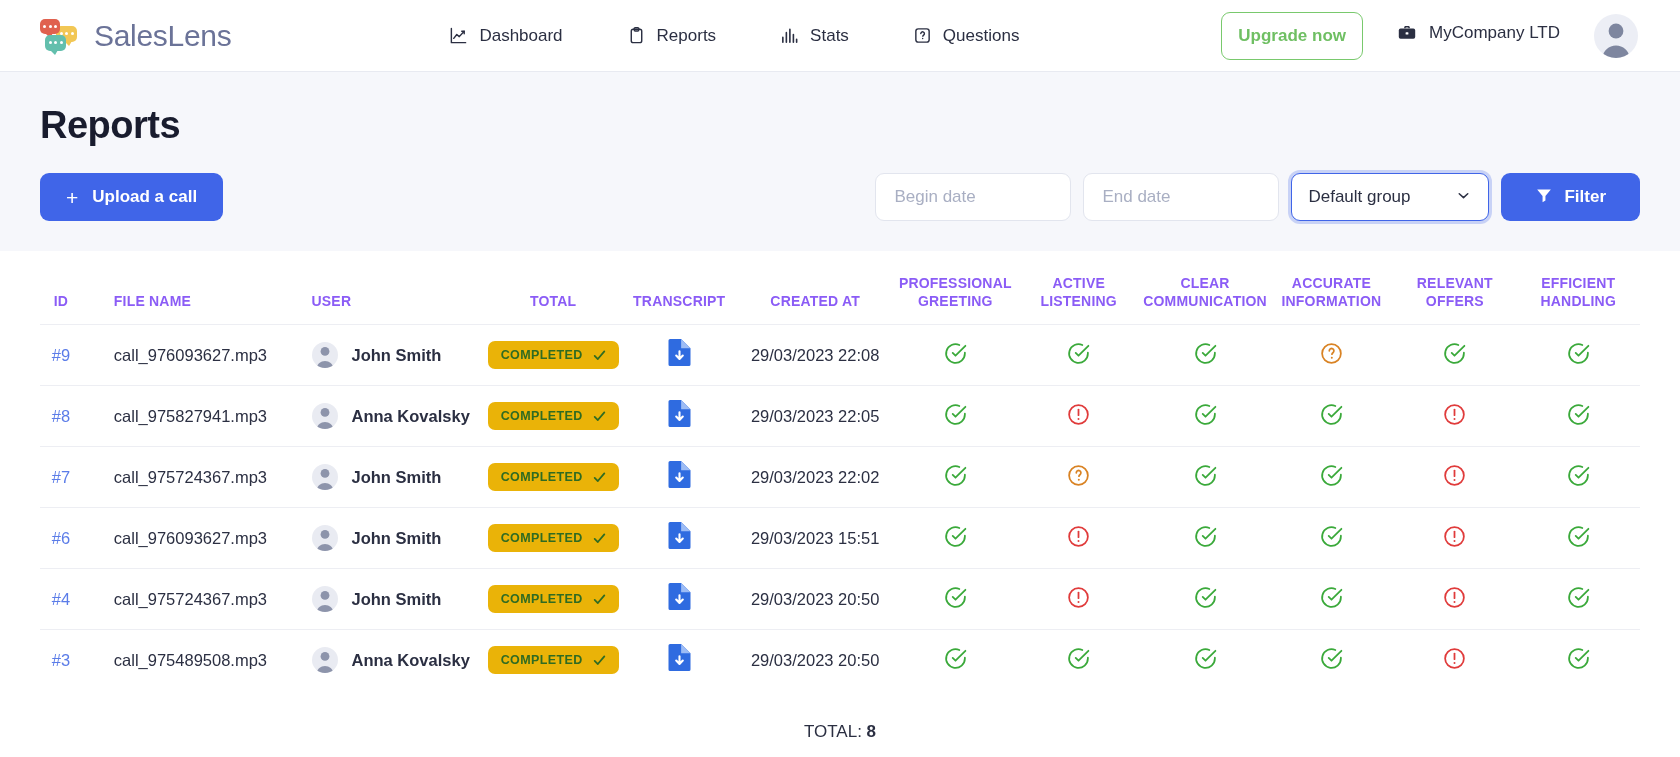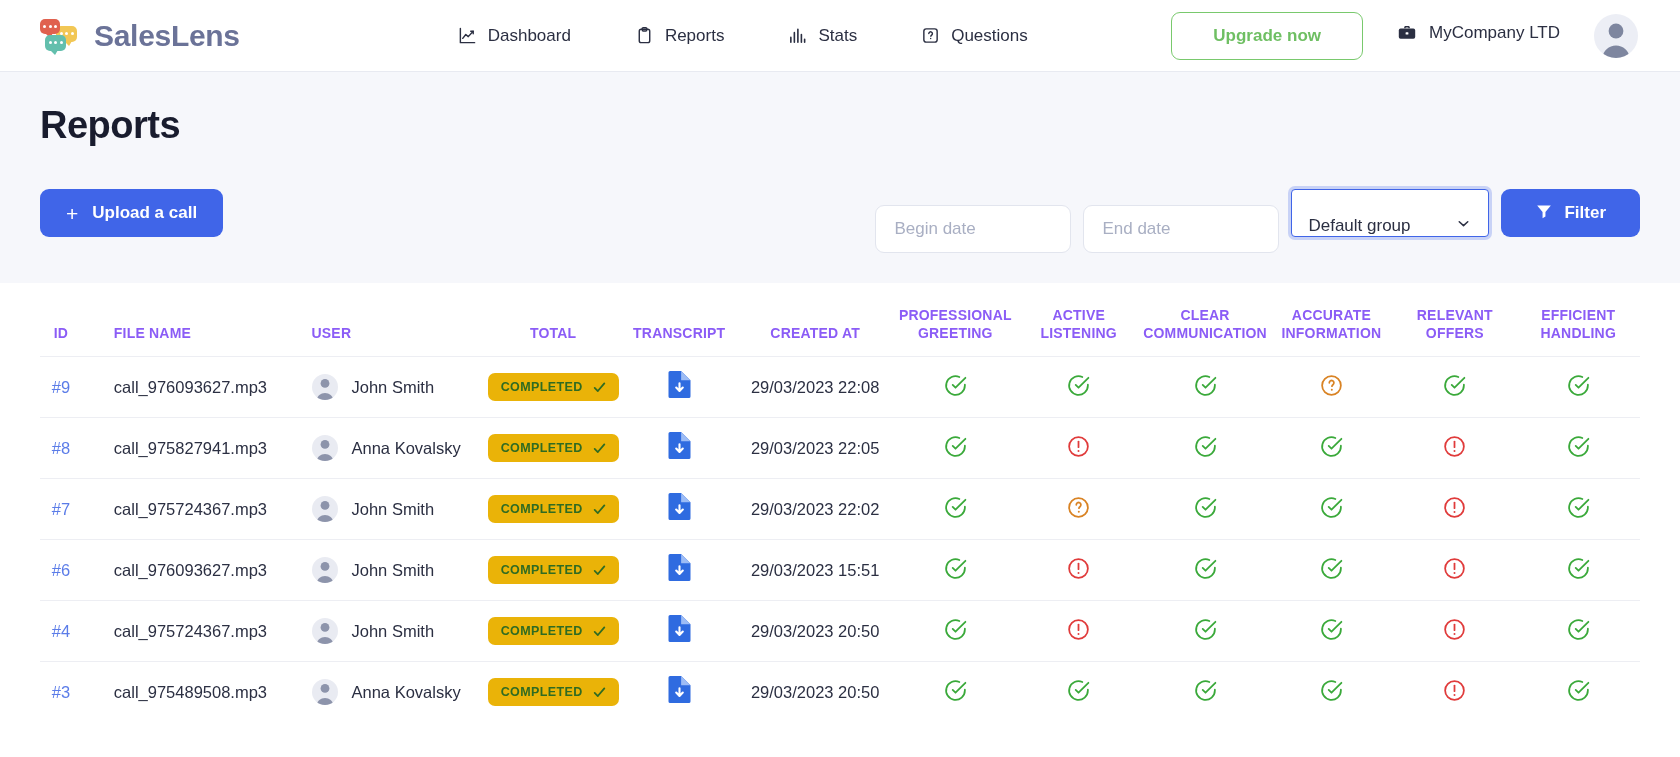--- a/index.html
+++ b/index.html
@@ -30,39 +30,39 @@
     border-right: 3px solid transparent;
   }
   .bub-red { width: 20px; height: 15px; left: 0; top: 1px; background: #e0614f; z-index: 3; }
   .bub-red::after { border-top: 5px solid #e0614f; }
   .bub-yellow { width: 21px; height: 16px; left: 16px; top: 8px; background: #f2c755; z-index: 2; }
   .bub-yellow::after { border-top: 5px solid #f2c755; left: auto; right: 5px; }
   .bub-teal { width: 21px; height: 16px; left: 5px; top: 17px; background: #63bfad; z-index: 4; }
   .bub-teal::after { border-top: 5px solid #63bfad; }
   .dot { width: 3px; height: 3px; border-radius: 50%; background: #fff; }
   .brand-name {
-    font-size: 30px; font-weight: 700; color: #6b7398; letter-spacing: -0.3px;
+    font-size: 30px; font-weight: 400; color: #6b7398; letter-spacing: -0.3px;
   }
 
   .nav { display: flex; align-items: center; gap: 64px; margin-left: 218px; }
   .nav-item {
     display: flex; align-items: center; gap: 11px;
     font-size: 17px; color: #2b2f42; cursor: pointer;
   }
   .nav-icon { width: 19px; height: 19px; display: block; }
 
   .header-right {
     display: flex; align-items: center; gap: 34px;
     margin-left: auto;
   }
   .upgrade-btn {
     border: 1.6px solid #79c96d; border-radius: 9px;
     color: #6fbf63; background: #fff;
     font-size: 17px; font-weight: 700;
-    padding: 13px 41px; cursor: pointer;
+    padding: 13px 16px; cursor: pointer;
     white-space: nowrap;
   }
   .company { display: flex; align-items: flex-start; gap: 12px; font-size: 17px; color: #2b2f42; cursor: pointer; }
   .avatar {
     width: 44px; height: 44px; border-radius: 50%;
     background: #eceef5; display: flex; align-items: flex-end;
     justify-content: center; overflow: hidden; cursor: pointer;
   }
   .avatar svg { display: block; }
 
@@ -85,30 +85,29 @@
     display: flex; align-items: center; gap: 14px; cursor: pointer;
   }
   .plus { font-size: 21px; font-weight: 400; line-height: 1; }
 
   .filters { display: flex; align-items: center; gap: 12px; margin-left: auto; }
   .date-input {
     width: 196px; height: 48px; border: 1.4px solid #e2e5ee;
     border-radius: 9px; background: #fff; padding: 0 18px;
     font-size: 17px; color: #2b2f42;
     font-family: "Liberation Sans", sans-serif;
-    margin-top: 32px;
   }
   .date-input::placeholder { color: #a9afc3; }
 
   .select-wrap {
     position: relative; width: 198px; height: 48px;
-    border-radius: 4px; background: #fff;
+    border-radius: 9px; background: #fff;
     border: 1.6px solid #4065e8;
     box-shadow: 0 0 0 3px rgba(64,101,232,0.25);
-    display: flex; align-items: flex-end; padding: 0 16px; cursor: pointer;
+    display: flex; align-items: center; padding: 0 16px; cursor: pointer;
   }
   .select-value { font-size: 17px; color: #2b2f42; }
   .chev { margin-left: auto; }
 
   .filter-btn {
     background: #4065e8; color: #fff; border: none; border-radius: 9px;
     font-size: 17px; font-weight: 700; height: 48px; padding: 0 34px;
     display: flex; align-items: center; gap: 11px; cursor: pointer;
   }
 
@@ -127,21 +126,21 @@
   th.c-transcript, td.c-transcript { width: 110px; text-align: center; }
   th.c-created, td.c-created { width: 150px; text-align: center; }
   th.metric, td.metric { width: 118px; text-align: center; }
 
   tbody td {
     border-top: 1px solid #edeef3;
     padding: 13px 0; font-size: 16.5px; color: #2b2f42;
     vertical-align: middle; height: 50px;
   }
   .id-link { color: #5b7ce8; font-size: 16.5px; cursor: pointer; }
-  .user-cell { display: flex; align-items: center; gap: 14px; }
+  .user-cell { display: flex; align-items: center; gap: 14px; font-weight: bold; }
   .user-av { width: 26px; height: 26px; border-radius: 50%; background: #e9ebf2; overflow: hidden; display:flex; align-items:flex-end; justify-content:center; flex: none; }
   .badge {
     display: inline-flex; align-items: center; gap: 10px;
     background: #eab308; color: #2f6b22; border-radius: 7px;
     font-size: 12.5px; font-weight: 700; letter-spacing: 0.4px;
     padding: 7px 13px;
   }
   .dl-icon { display: inline-block; cursor: pointer; }
   .metric-ico { display: inline-block; }
 

